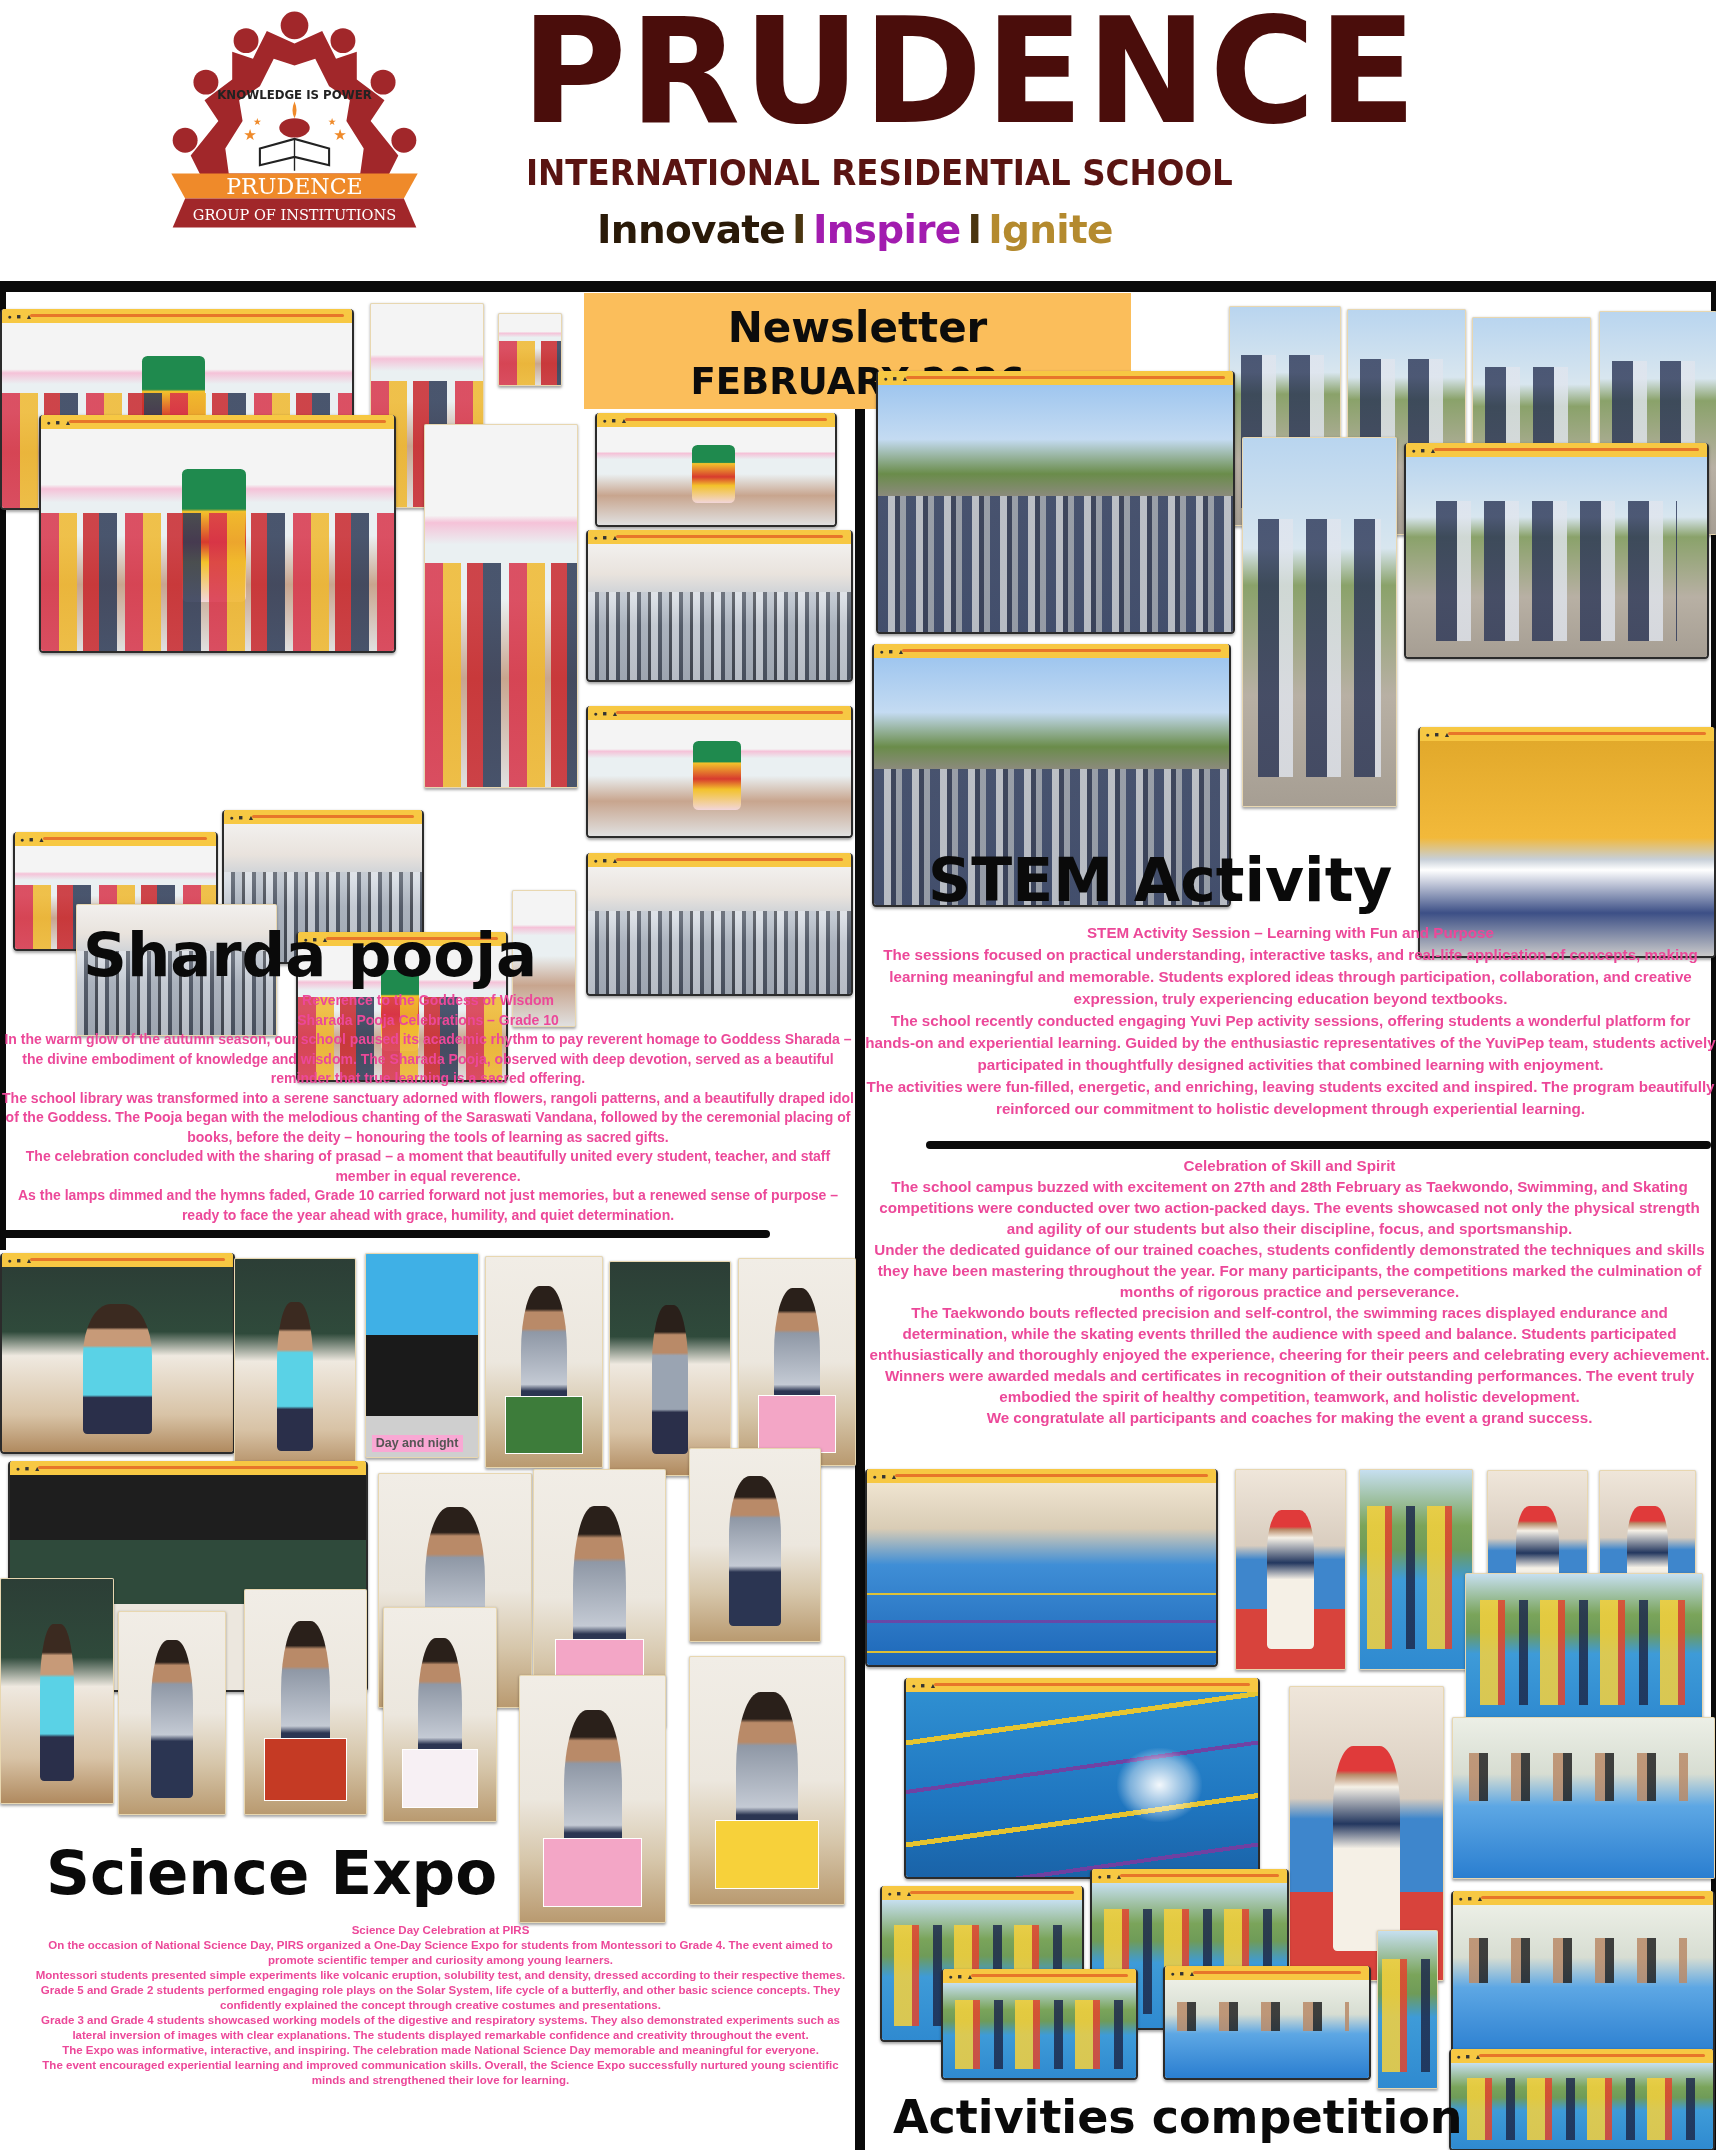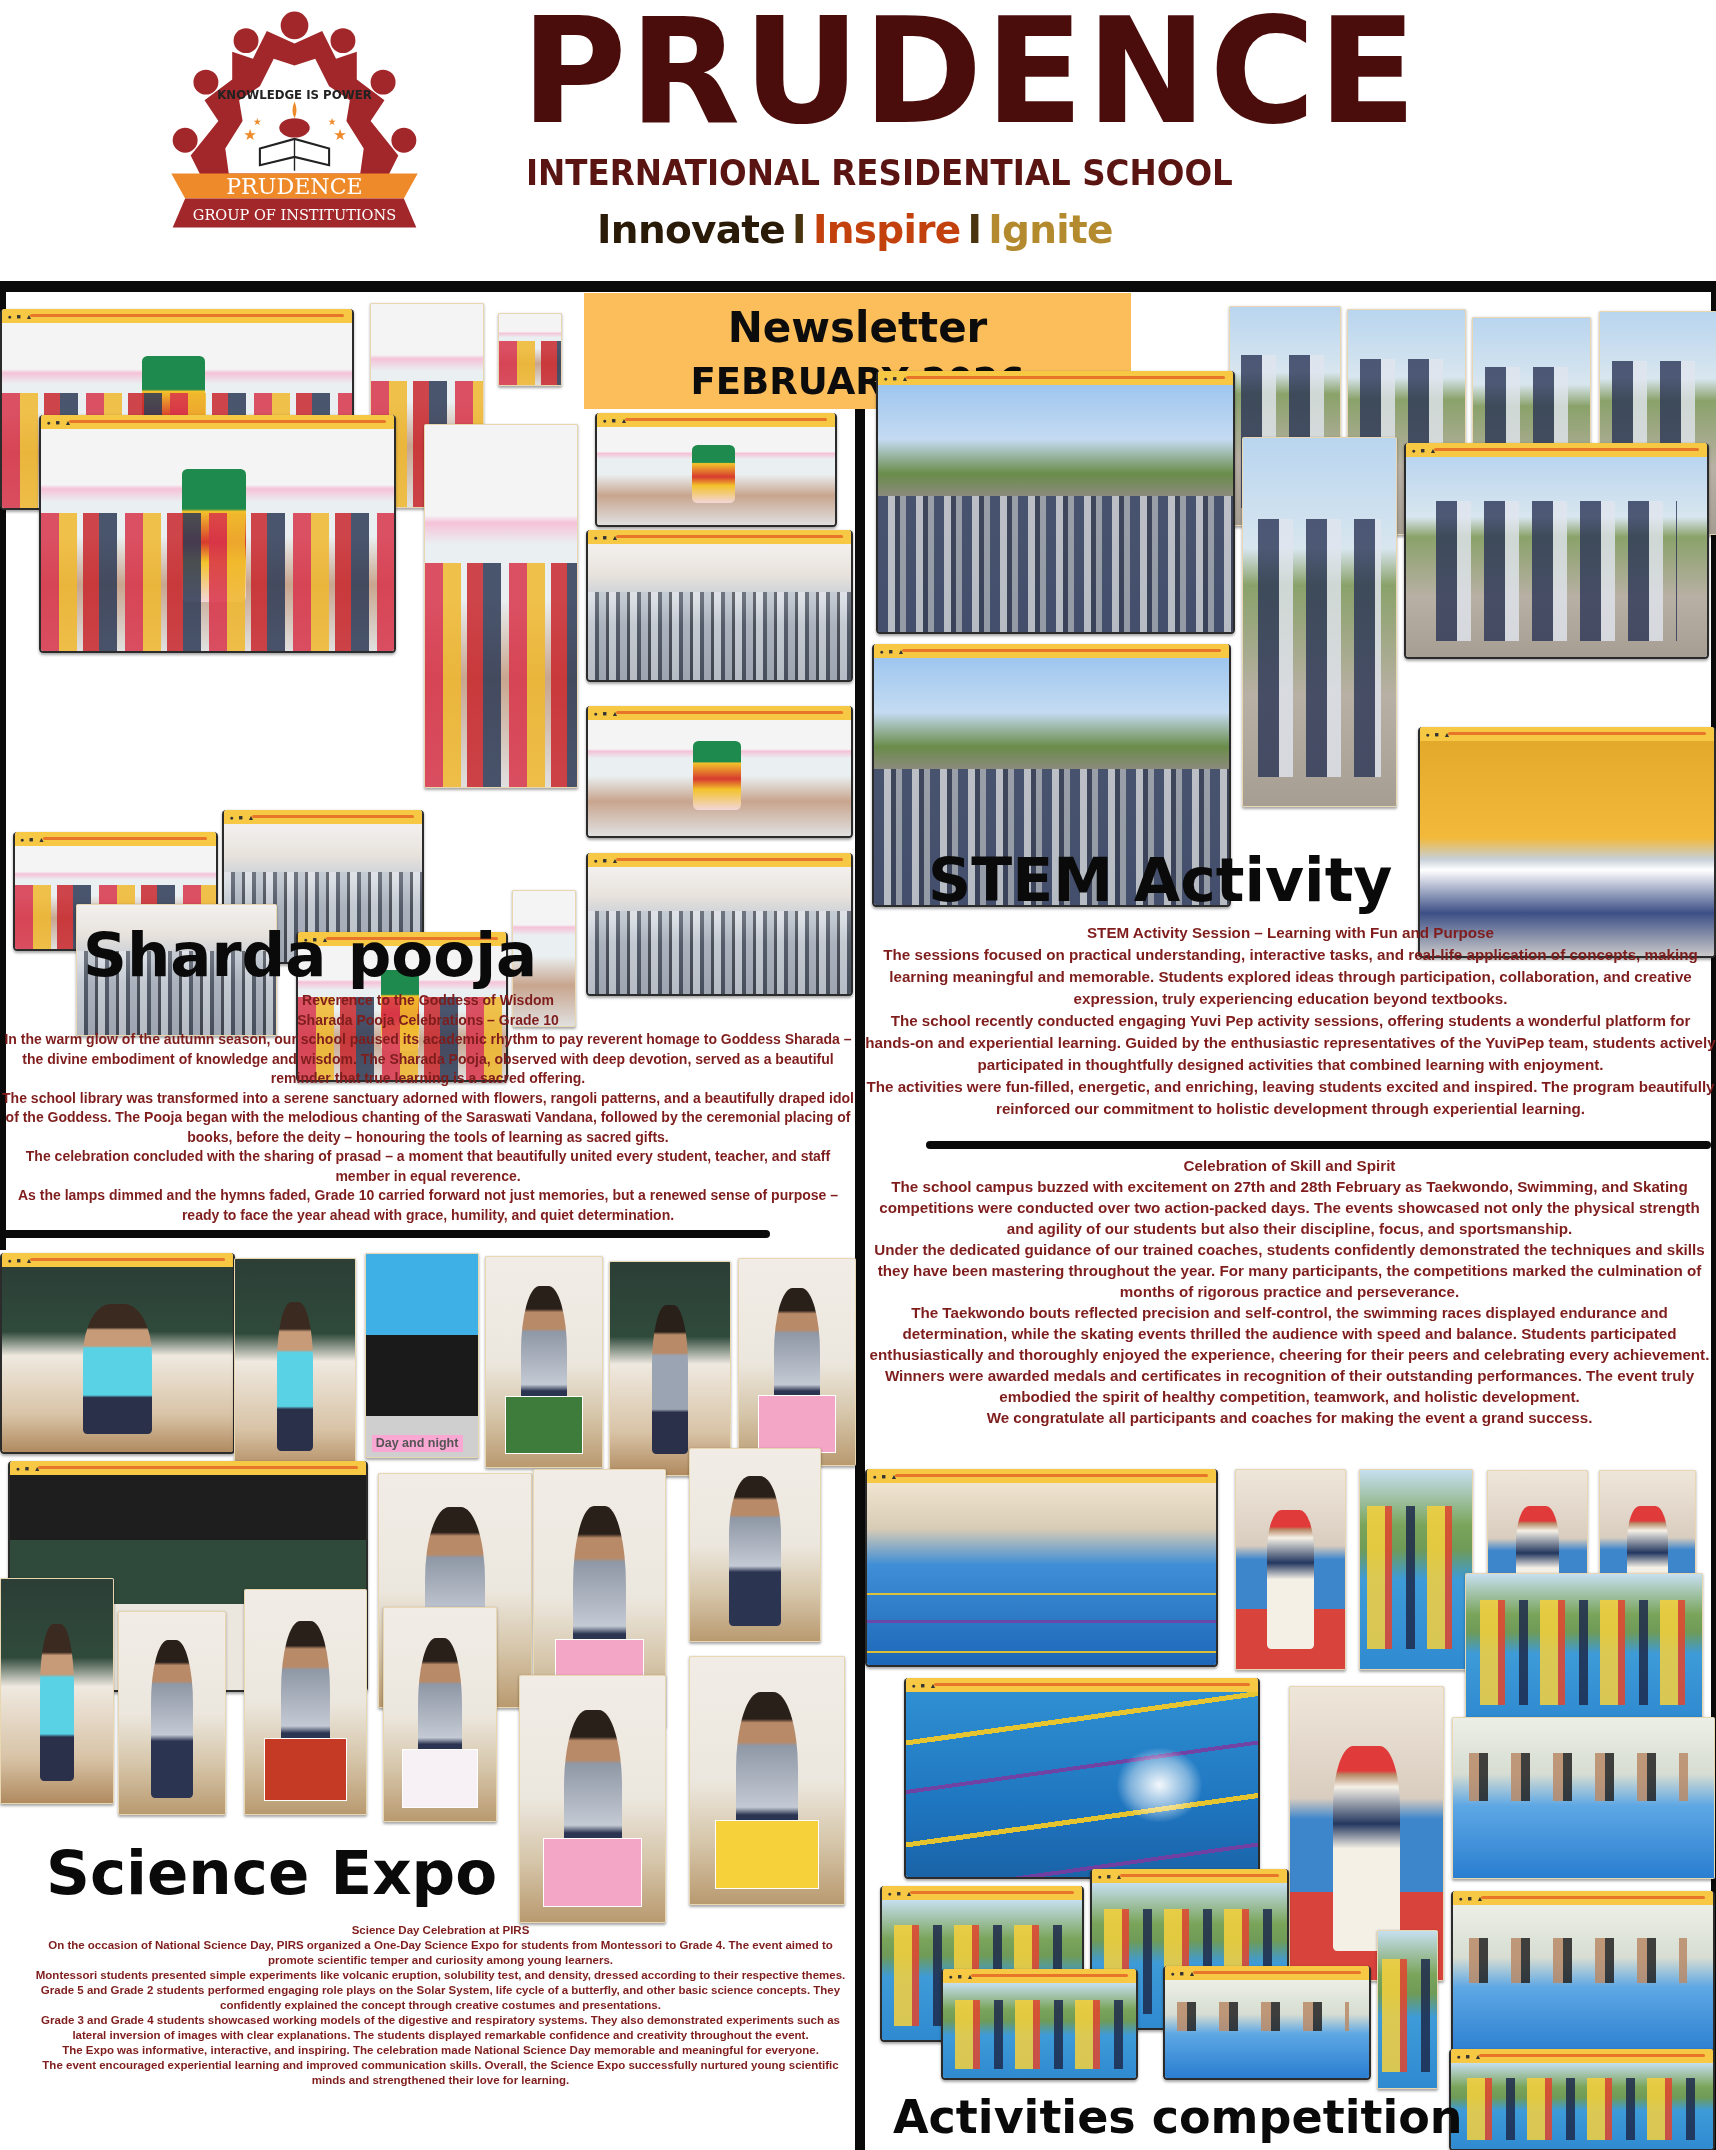--- a/index.html
+++ b/index.html
@@ -11,21 +11,21 @@
   .logo { position: absolute; left: 163px; top: 9.7px; width: 263px; height: 226px; }
   .brand-title { position: absolute; left: 521px; top: 2.8px; width: 817px; height: 138px;
     font-family: "DejaVu Sans", sans-serif; font-weight: bold; font-size: 147px; letter-spacing: 2.8px;
     color: #4a0d0b; line-height: 138px; transform: scaleX(0.98); transform-origin: left; }
   .brand-sub { position: absolute; left: 526px; top: 151px; width: 844px;
     font-family: "DejaVu Sans", sans-serif; font-weight: bold; font-size: 35px; letter-spacing: 0px;
     color: #5a1412; line-height: 44px; transform: scaleX(0.93); transform-origin: left; }
   .tagline { position: absolute; left: 597px; top: 206px; font-family: "DejaVu Sans", sans-serif;
     font-weight: bold; font-size: 39px; line-height: 48px; letter-spacing: -0.7px; }
   .tagline .t1 { color: #2a1a08; }
-  .tagline .t2 { color: #c2410c; }
+  .tagline .t2 { color: #a21caf; }
   .tagline .t3 { color: #b48a2e; }
   .tagline .sep { color: #4a3510; padding: 0 7px; }
 
   
   .top-rule { position: absolute; left: 0; top: 281px; width: 1717px; height: 11px; background: #0a0a0a; }
   .left-edge { position: absolute; left: 0; top: 281px; width: 5.5px; height: 969px; background: #0a0a0a; }
   .right-edge { position: absolute; left: 1711px; top: 281px; width: 5.5px; height: 1870px; background: #0a0a0a; }
   .center-rule { position: absolute; left: 855px; top: 408px; width: 9.7px; height: 1742px; background: #0a0a0a; }
   .rule-h { position: absolute; height: 8.3px; background: #0a0a0a; border-radius: 4.2px; }
 
@@ -78,21 +78,21 @@
   .sc-mat .fighter { position: absolute; left: 28%; width: 44%; top: 20%; height: 70%; background: linear-gradient(180deg,#e03a3a 0%, #e03a3a 12%, #b98a68 14%, #f5f0e6 20%, #23375f 38%, #f5f0e6 50%, #f5f0e6 100%); border-radius: 30% 30% 4.2px 4.2px; }
   .sc-skate { background: linear-gradient(180deg, #c6dff0 0%, #7aa45a 28%, #6f9b58 40%, #3e9bd8 55%, #2f8ad0 100%); }
   .sc-skate .people { position: absolute; left: 6%; right: 6%; top: 18%; bottom: 10%;
     background: repeating-linear-gradient(90deg, #f6d13c 0 18px, #e2452e 18px 25px, transparent 25px 39px, #1d2a4c 39px 48px, transparent 48px 60px); opacity: 0.85; }
   .sc-dive { background: linear-gradient(180deg, #ecefe6 0%, #d7ddd2 35%, #5da7e4 55%, #2a7ed0 100%); }
   .sc-dive .people { position: absolute; left: 6%; right: 10%; top: 22%; height: 30%;
     background: repeating-linear-gradient(90deg, #b98a68 0 9.7px, #222 9.7px 19.4px, transparent 19.4px 42px); opacity: 0.85; }
 
   
   .sec-title { position: absolute; font-family: "DejaVu Sans", sans-serif; font-weight: bold; color: #0a0a0a; white-space: nowrap; }
-  .article { position: absolute; text-align: center; font-family: "Liberation Sans", sans-serif; font-weight: bold; color: #7f1d1d; }
+  .article { position: absolute; text-align: center; font-family: "Liberation Sans", sans-serif; font-weight: bold; color: #ec4899; }
   .article p { margin: 0; }
 
   .sharda-title { left: 83px; top: 919px; font-size: 61px; line-height: 72px; }
   .sharda-text { left: 0; top: 991px; width: 856px; font-size: 14px; line-height: 19.5px; }
 
   .science-title { left: 46px; top: 1837px; font-size: 61px; line-height: 72px; }
   .science-text { left: 0; top: 1923px; width: 856px; font-size: 11.5px; line-height: 15px; padding-left: 25px; }
 
   .stem-title { left: 928px; top: 846px; font-size: 60px; line-height: 69px; }
   .stem-text { left: 865px; top: 922px; width: 851px; font-size: 15.2px; line-height: 22px; }

